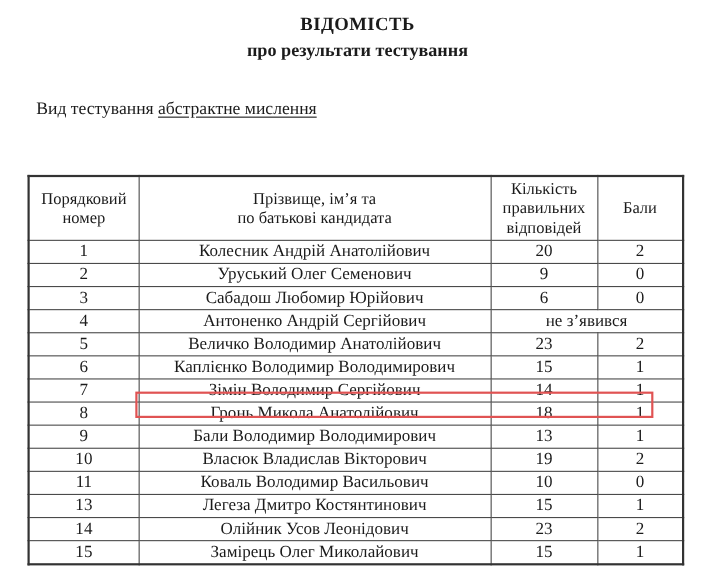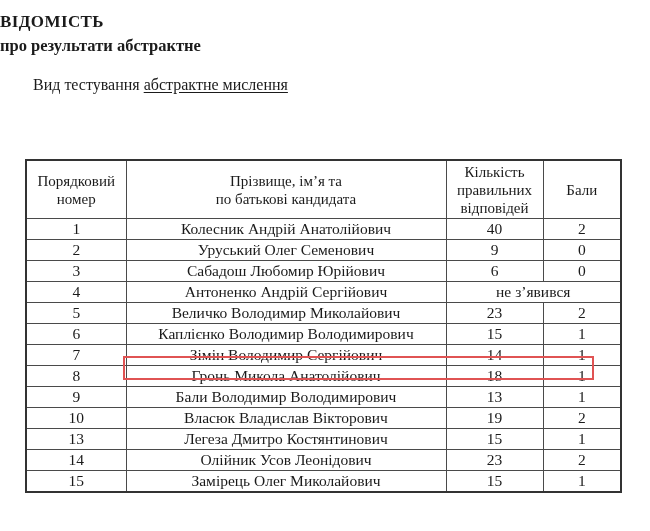--- a/index.html
+++ b/index.html
@@ -14,37 +14,37 @@
     background: #ffffff;
     font-family: "Liberation Serif", serif;
     color: #1b1b1b;
     overflow: hidden;
   }
   .title-block {
     position: absolute;
     top: 12px;
     left: 0;
     width: 100%;
-    text-align: left;
+    text-align: center;
     font-weight: bold;
   }
   .doc-title {
     font-size: 17px;
     letter-spacing: 0.4px;
     line-height: 20px;
   }
   .doc-subtitle {
     font-size: 16.5px;
     line-height: 19px;
     margin-top: 4px;
   }
   .meta-block {
     position: absolute;
     left: 33px;
-    top: 75px;
+    top: 90px;
     font-size: 16px;
     line-height: 20.5px;
     font-weight: normal;
   }
   .u {
     text-decoration: underline;
     text-underline-offset: 2px;
   }
   table.results {
     position: absolute;
@@ -95,21 +95,21 @@
     background: transparent;
   }
 </style>
 </head>
 <body>
 
 <div class="page">
 
   <div class="title-block">
     <div class="doc-title">ВІДОМІСТЬ</div>
-    <div class="doc-subtitle">про результати абстрактне</div>
+    <div class="doc-subtitle">про результати тестування</div>
   </div>
 
   <div class="meta-block">
     <div><span>Вид тестування </span><span class="u">абстрактне мислення</span></div>
   </div>
 
   <table class="results">
     <colgroup>
       <col style="width:100px">
       <col style="width:320px">
@@ -125,21 +125,21 @@
         <th>Кількість
 правильних
 відповідей</th>
         <th>Бали</th>
       </tr>
     </thead>
     <tbody>
       <tr>
         <td class="cell-num">1</td>
         <td class="cell-name">Колесник Андрій Анатолійович</td>
-        <td class="cell-correct">40</td>
+        <td class="cell-correct">20</td>
         <td class="cell-score">2</td>
       </tr>
       <tr>
         <td class="cell-num">2</td>
         <td class="cell-name">Уруський Олег Семенович</td>
         <td class="cell-correct">9</td>
         <td class="cell-score">0</td>
       </tr>
       <tr>
         <td class="cell-num">3</td>
@@ -147,21 +147,21 @@
         <td class="cell-correct">6</td>
         <td class="cell-score">0</td>
       </tr>
       <tr>
         <td class="cell-num">4</td>
         <td class="cell-name">Антоненко Андрій Сергійович</td>
         <td colspan="2" class="cell-merged">не з’явився</td>
       </tr>
       <tr>
         <td class="cell-num">5</td>
-        <td class="cell-name">Величко Володимир Миколайович</td>
+        <td class="cell-name">Величко Володимир Анатолійович</td>
         <td class="cell-correct">23</td>
         <td class="cell-score">2</td>
       </tr>
       <tr>
         <td class="cell-num">6</td>
         <td class="cell-name">Каплієнко Володимир Володимирович</td>
         <td class="cell-correct">15</td>
         <td class="cell-score">1</td>
       </tr>
       <tr>
@@ -182,20 +182,26 @@
         <td class="cell-correct">13</td>
         <td class="cell-score">1</td>
       </tr>
       <tr>
         <td class="cell-num">10</td>
         <td class="cell-name">Власюк Владислав Вікторович</td>
         <td class="cell-correct">19</td>
         <td class="cell-score">2</td>
       </tr>
       <tr>
+        <td class="cell-num">11</td>
+        <td class="cell-name">Коваль Володимир Васильович</td>
+        <td class="cell-correct">10</td>
+        <td class="cell-score">0</td>
+      </tr>
+      <tr>
         <td class="cell-num">13</td>
         <td class="cell-name">Легеза Дмитро Костянтинович</td>
         <td class="cell-correct">15</td>
         <td class="cell-score">1</td>
       </tr>
       <tr>
         <td class="cell-num">14</td>
         <td class="cell-name">Олійник Усов Леонідович</td>
         <td class="cell-correct">23</td>
         <td class="cell-score">2</td>

